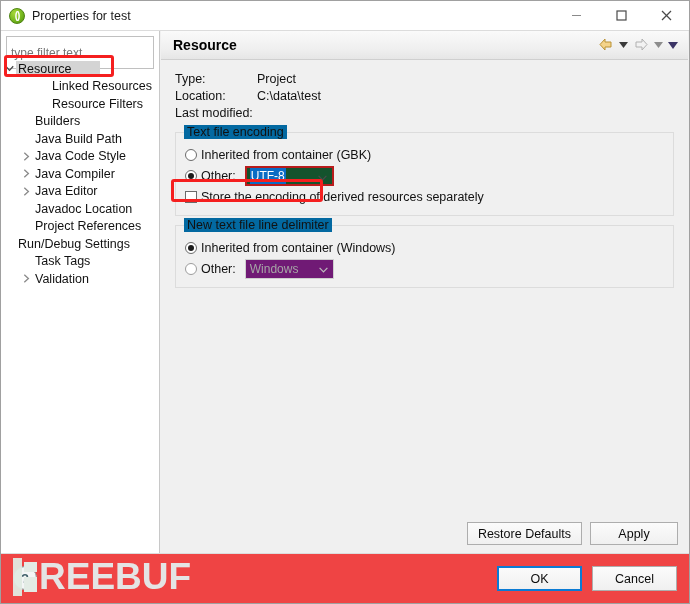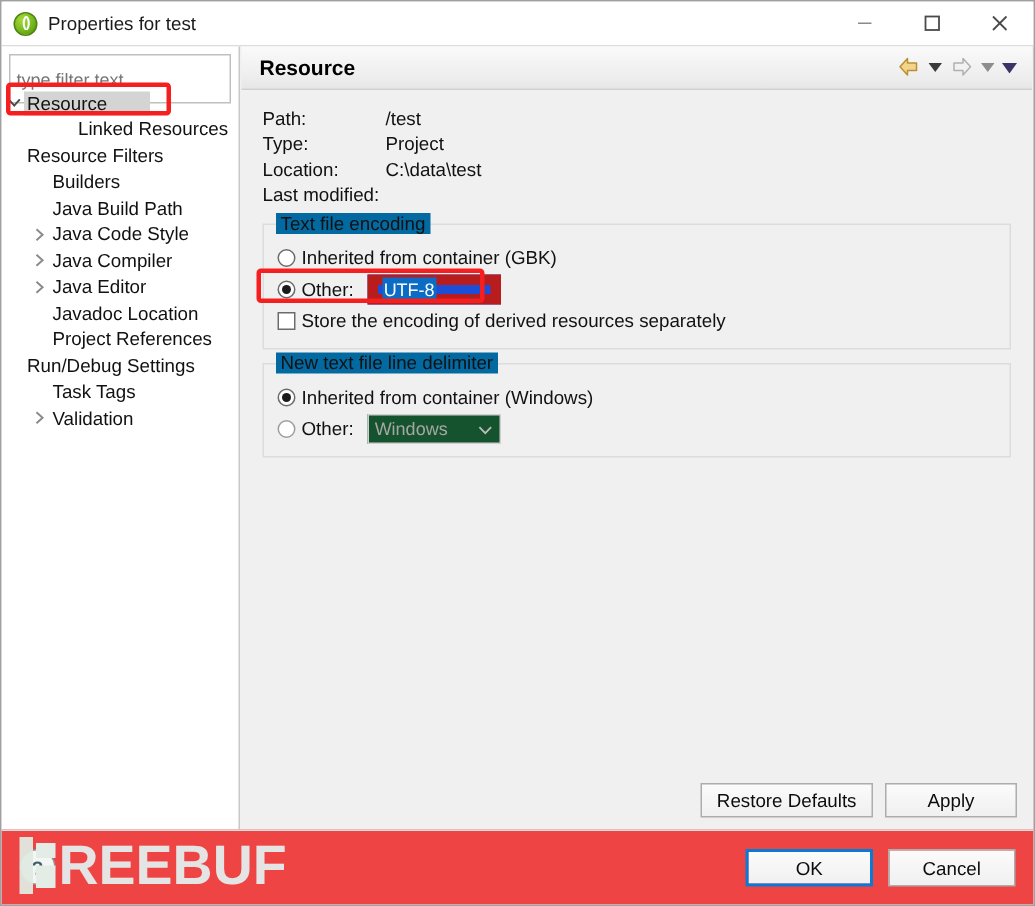--- a/index.html
+++ b/index.html
@@ -177,41 +177,41 @@
   .radio.disabled { border-color: #9d9d9d; }
   .checkbox {
     width: 12px; height: 12px; flex: none;
     border: 1px solid #6b6b6b;
     background: #ffffff;
     margin-right: 4px;
   }
 
   .combo {
     width: 89px; height: 20px;
-    border: 7px solid #b91c1c;
-    background: #1d4ed8;
+    border: 2px solid #b91c1c;
+    background: #14532d;
     display: flex; align-items: center;
     margin-left: 9px;
     padding-left: 3px;
     font-size: 12px;
     position: relative;
   }
   .combo .combo-value {
     background: #0a6cc4;
     color: #ffffff;
     padding: 1px 1px 1px 1px;
   }
   .combo .combo-caret {
     position: absolute; right: 5px; top: 0;
     height: 20px; display: flex; align-items: center;
     color: #4b4b4b; font-size: 9px;
   }
   .combo.disabled {
     border: 1px solid #cfcfcf;
-    background: #14532d;
+    background: #701a75;
   }
   .combo.disabled .combo-value {
     background: transparent; color: #a6a6a6;
   }
   .combo.disabled .combo-caret { color: #bcbcbc; }
 
   
   #page-buttons {
     position: absolute; right: 10px; bottom: 8px;
     display: flex; gap: 8px;
@@ -334,21 +334,21 @@
             <svg width="9" height="7" viewBox="0 0 9 7">
               <path d="M0.8 1.3 L4.5 5.4 L8.2 1.3" fill="none" stroke="#4a4a4a" stroke-width="1.3"></path>
             </svg>
           </span>
           <span class="tree-label">Resource</span>
         </div>
         <div class="tree-item" style="padding-left: 34px;">
           <span class="twisty"></span>
           <span class="tree-label">Linked Resources</span>
         </div>
-        <div class="tree-item" style="">
+        <div class="tree-item" style="padding-left: 34px;">
           <span class="twisty"></span>
           <span class="tree-label">Resource Filters</span>
         </div>
         <div class="tree-item" style="padding-left: 17px;">
           <span class="twisty"></span>
           <span class="tree-label">Builders</span>
         </div>
         <div class="tree-item" style="padding-left: 17px;">
           <span class="twisty"></span>
           <span class="tree-label">Java Build Path</span>
@@ -434,24 +434,20 @@
               <path d="M0 0 L10 0 L5 7 Z" fill="#3b3466"></path>
             </svg>
         </span>
       </div>
     </div>
 
     <div id="content">
 
       <div id="info-list">
           <div class="info-row">
-            <span class="info-label">Path:</span>
-            <span class="info-value">/test</span>
-          </div>
-          <div class="info-row">
             <span class="info-label">Type:</span>
             <span class="info-value">Project</span>
           </div>
           <div class="info-row">
             <span class="info-label">Location:</span>
             <span class="info-value">C:\data\test</span>
           </div>
           <div class="info-row">
             <span class="info-label">Last modified:</span>
           </div>

